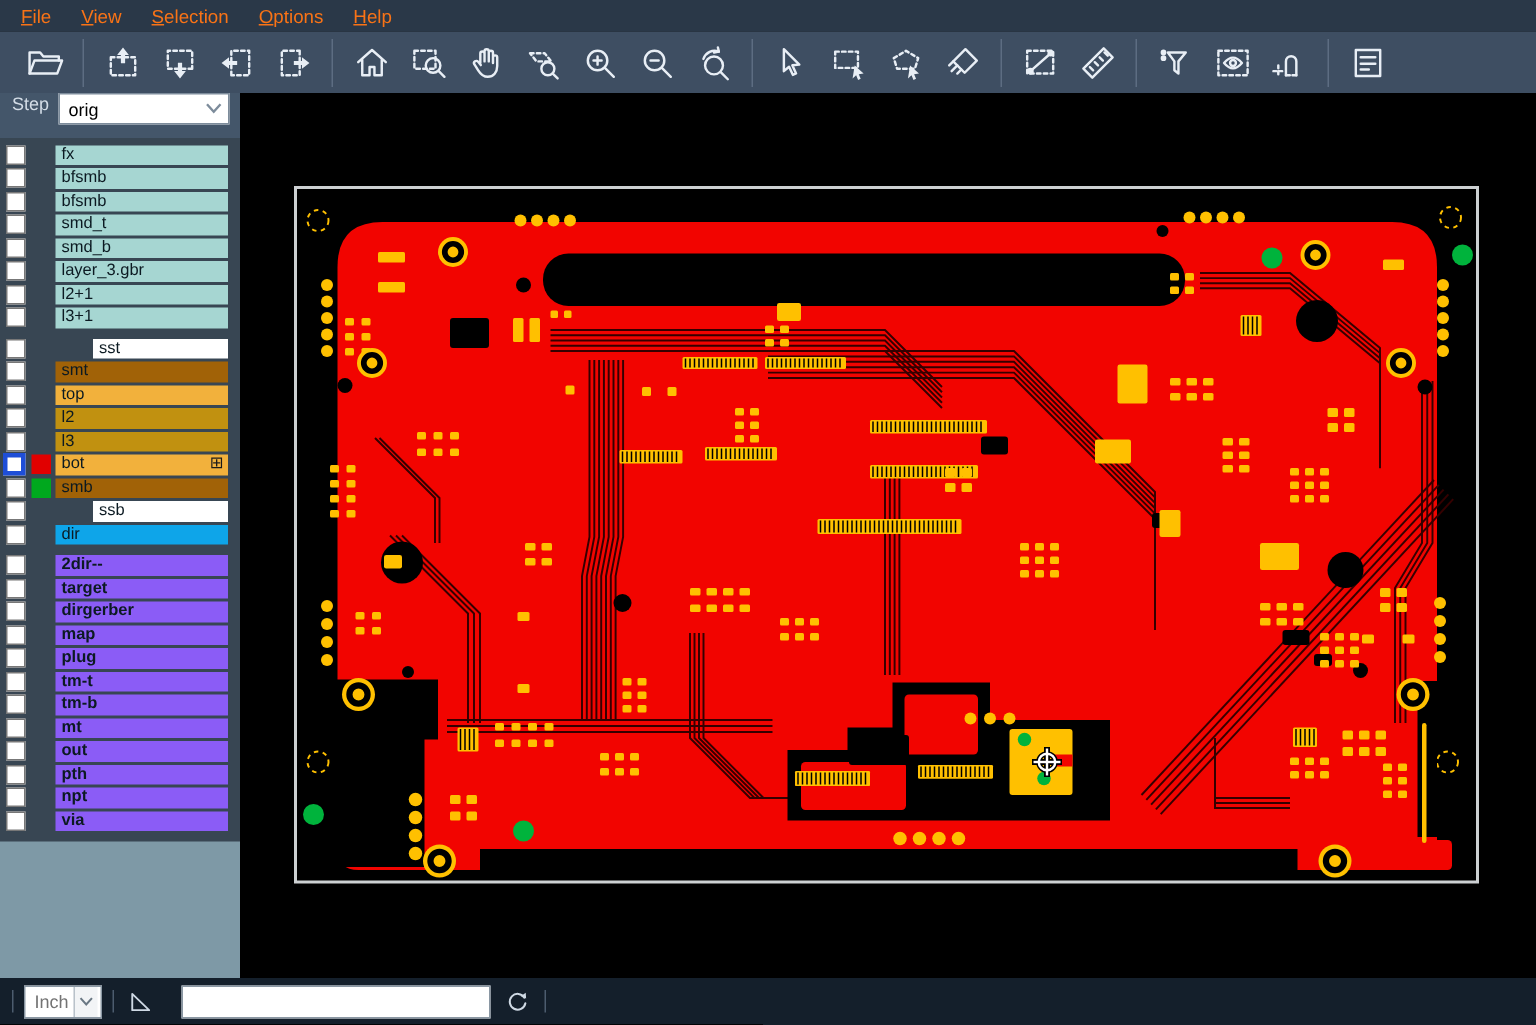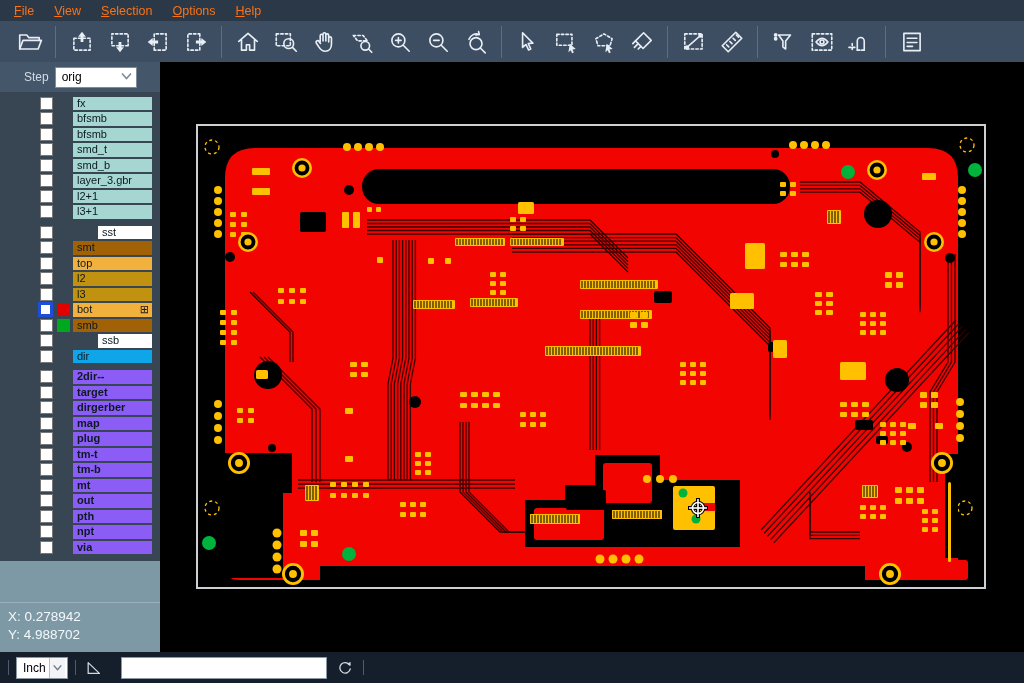--- a/index.html
+++ b/index.html
@@ -12,28 +12,28 @@
   .menu-item .u{text-decoration:underline;}
   
   .toolbar{position:absolute;left:0;top:21px;width:1024px;height:41px;background:#3e4e62;
            display:flex;align-items:center;padding-left:4px;box-sizing:border-box;}
   .tgroup{display:flex;align-items:center;gap:11px;padding:0 12px;height:32px;}
   .tgroup + .tgroup{border-left:1px solid #5d6d82;}
   .ticon{width:27px;height:27px;display:flex;align-items:center;justify-content:center;}
   .ticon svg{width:26px;height:26px;}
   
   .sidebar{position:absolute;left:0;top:62px;width:160px;height:590px;background:#7e99a6;}
-  .step-row{position:relative;height:30px;background:#44566a;display:flex;align-items:center;
-            padding:0 20px;box-sizing:border-box;}
+  .step-row{position:relative;height:30px;background:#44566a;display:flex;
+            padding:0 4px;box-sizing:border-box;}
   .step-label{color:#d3dce6;font-size:12px;margin:0 6px 0 4px;}
   .step-select{flex:1;height:21px;background:#fff;border:1px solid #7d8c9b;display:flex;
                align-items:center;justify-content:space-between;padding:0 3px 0 6px;
                font-size:12px;color:#000000;margin-right:3px;box-sizing:border-box;}
   .layer-list{position:absolute;top:30px;left:0;width:160px;background:#384653;padding:4px 0 5px;}
-  .lrow{display:flex;align-items:center;height:14.5px;margin-bottom:1px;padding-left:36px;}
+  .lrow{display:flex;align-items:center;height:14.5px;margin-bottom:1px;}
   .lcheck{width:11px;height:11px;background:#fff;border:1px solid #777;margin-left:4px;
           box-sizing:content-box;flex:0 0 auto;}
   .lcheck.sel{border:3px solid #1e4ed8;margin-left:2px;width:9px;height:9px;}
   .lswatch{width:13px;height:13px;margin-left:4px;flex:0 0 auto;}
   .lbar{flex:1;height:13.5px;margin-left:3px;margin-right:8px;font-size:11px;
         color:#0c1a22;display:flex;align-items:center;justify-content:space-between;
         padding:0 3px 0 4px;box-sizing:border-box;line-height:13px;}
   .bar-teal{background:#a6d6d2;} .bar-cyan{background:#8b5cf6;font-weight:bold;} .bar-white{background:#ffffff;margin-left:28px;}
   .bar-green{background:#a16207;} .bar-orange{background:#f2b13c;} .bar-gold{background:#c19110;}
   .bar-gray{background:#0ea5e9;}
@@ -44,21 +44,21 @@
   .coords div{margin-bottom:3px;}
   
   .canvas{position:absolute;left:160px;top:62px;width:864px;height:590px;background:#000;}
   .canvas svg{position:absolute;left:0;top:0;width:100%;height:100%;display:block;}
   
   .bottombar{position:absolute;left:0;top:652px;width:1024px;height:31px;background:#141f2b;
              display:flex;align-items:center;padding-left:8px;box-sizing:border-box;gap:7px;}
   .bsep{width:1px;height:15px;background:#4c5c6e;}
   .unit-select{width:52px;height:22px;background:#fff;border:1px solid #8a97a3;display:flex;
                align-items:center;justify-content:space-between;padding:0 2px 0 6px;
-               font-size:12px;color:#000000;box-sizing:border-box;}
+               font-size:12px;color:#737373;box-sizing:border-box;}
   .unit-select .chevbox{border-left:1px solid #b9c2ca;height:100%;display:flex;align-items:center;
                padding:0 2px;background:#f2f4f6;}
   .bicon{width:22px;height:22px;display:flex;align-items:center;justify-content:center;}
   .bicon svg{width:20px;height:20px;}
   .cmd-input{width:196px;height:20px;background:#fff;border:1px solid #8a97a3;margin-left:9px;
              font-size:12px;padding:0 4px;box-sizing:content-box;outline:none;
              font-family:"Liberation Sans",sans-serif;}
 </style>
 </head>
 <body>
@@ -482,24 +482,20 @@
           </div>
         </div>
         <div class="lrow">
           <div class="lcheck"></div>
           <div class="lswatch"></div>
           <div class="lbar bar-cyan">
             <span>via</span>
           </div>
         </div>
       </div>
-    <div class="coords">
-      <div>X: 0.278942</div>
-      <div>Y: 4.988702</div>
-    </div>
   </div>
 
   <div class="canvas">
     <svg id="pcbsvg" viewBox="0 0 864 590" preserveAspectRatio="none">
         <rect x="37" y="63" width="788" height="463" fill="none" stroke="#cdd0d2" stroke-width="2"></rect>
         <circle cx="52" cy="85" r="7" fill="none" stroke="#ffc000" stroke-width="1.3" stroke-dasharray="3 3"></circle>
         <circle cx="807" cy="83" r="7" fill="none" stroke="#ffc000" stroke-width="1.3" stroke-dasharray="3 3"></circle>
         <circle cx="52" cy="446" r="7" fill="none" stroke="#ffc000" stroke-width="1.3" stroke-dasharray="3 3"></circle>
         <circle cx="805" cy="446" r="7" fill="none" stroke="#ffc000" stroke-width="1.3" stroke-dasharray="3 3"></circle>
         <path d="M65,116 Q65,86 95,86 L768,86 Q798,86 798,116 L798,504 Q798,518 784,518 L79,518 Q65,518 65,504 Z" fill="#f20400"></path>

